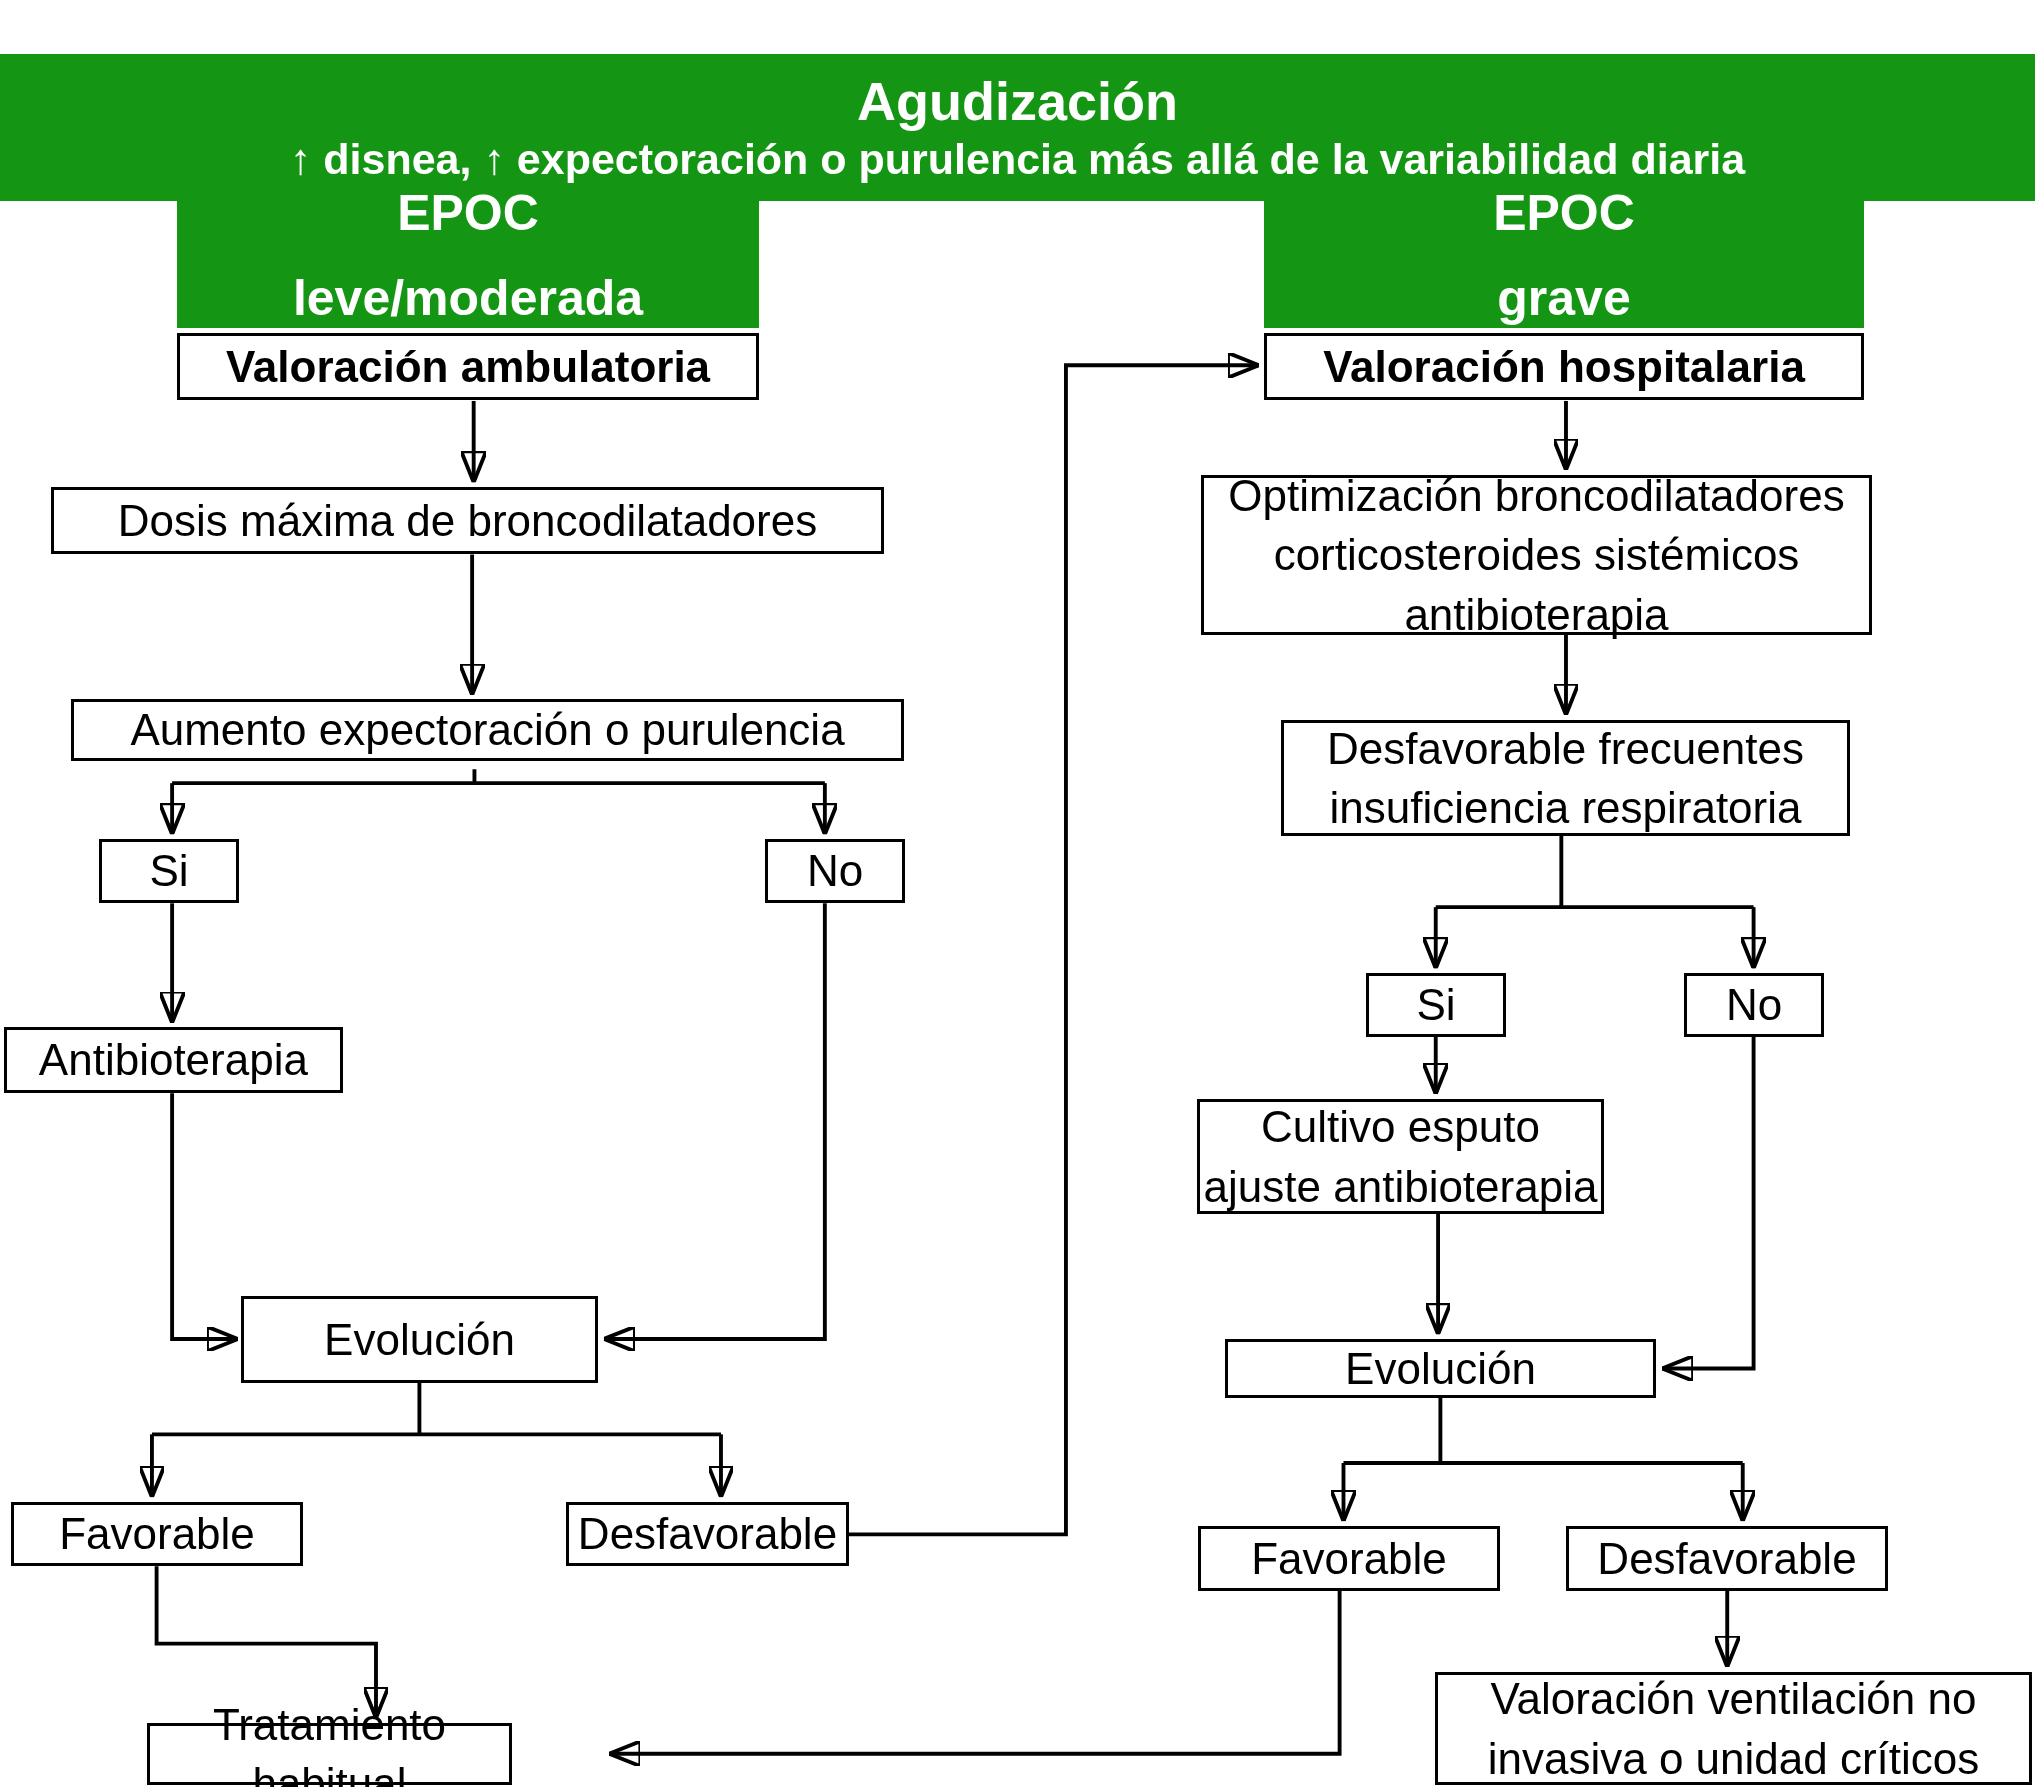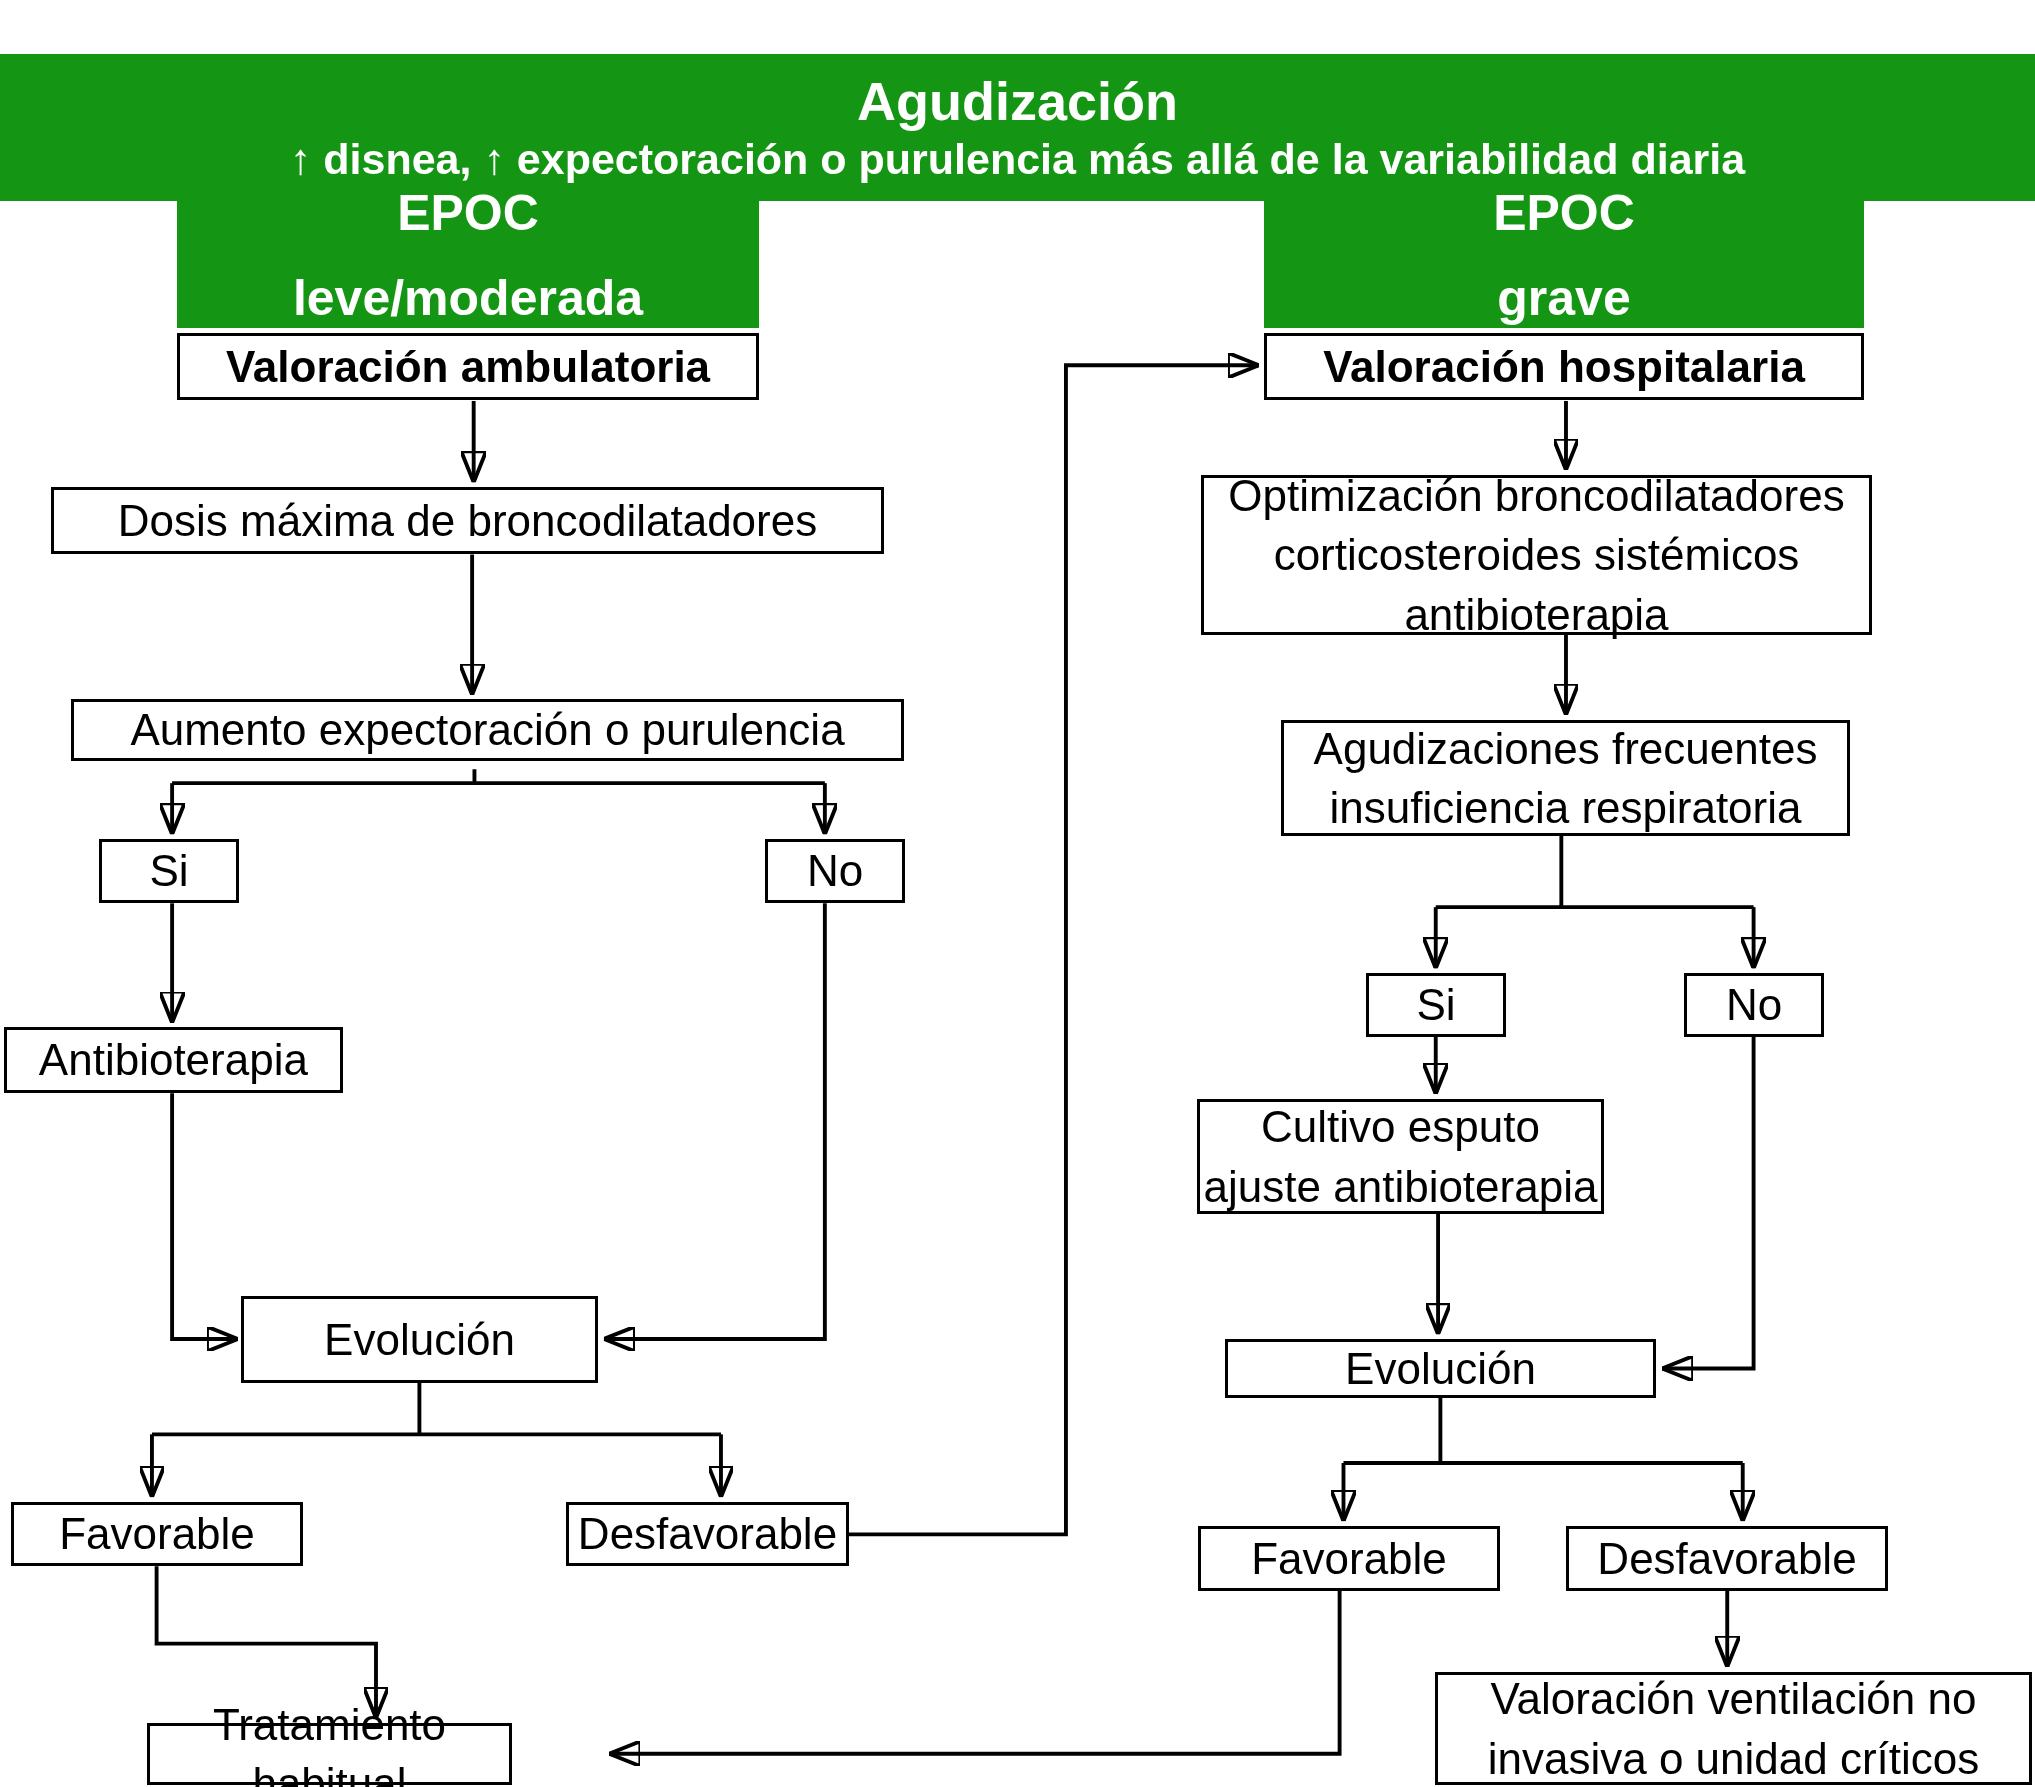--- a/index.html
+++ b/index.html
@@ -94,21 +94,21 @@
   <div class="box" style="left:11px;top:1502px;width:292px;height:64px;">Favorable</div>
   <div class="box" style="left:566px;top:1502px;width:283px;height:64px;">Desfavorable</div>
   <div class="box" style="left:147px;top:1723px;width:365px;height:62px;">Tratamiento habitual</div>
 
   <div class="gbox" style="left:1264px;top:183px;width:600px;height:145px;">EPOC
 grave</div>
   <div class="box bold" style="left:1264px;top:333px;width:600px;height:67px;">Valoración hospitalaria</div>
   <div class="box" style="left:1201px;top:475px;width:671px;height:160px;">Optimización broncodilatadores
 corticosteroides sistémicos
 antibioterapia</div>
-  <div class="box" style="left:1281px;top:720px;width:569px;height:116px;">Agudizaciones frecuentes
+  <div class="box" style="left:1281px;top:720px;width:569px;height:116px;">Desfavorable frecuentes
 insuficiencia respiratoria</div>
   <div class="box" style="left:1366px;top:973px;width:140px;height:64px;">Si</div>
   <div class="box" style="left:1684px;top:973px;width:140px;height:64px;">No</div>
   <div class="box" style="left:1197px;top:1099px;width:407px;height:115px;">Cultivo esputo
 ajuste antibioterapia</div>
   <div class="box" style="left:1225px;top:1339px;width:431px;height:59px;">Evolución</div>
   <div class="box" style="left:1198px;top:1526px;width:302px;height:65px;">Favorable</div>
   <div class="box" style="left:1566px;top:1526px;width:322px;height:65px;">Desfavorable</div>
   <div class="box" style="left:1435px;top:1672px;width:597px;height:113px;">Valoración ventilación no
 invasiva o unidad críticos</div>

